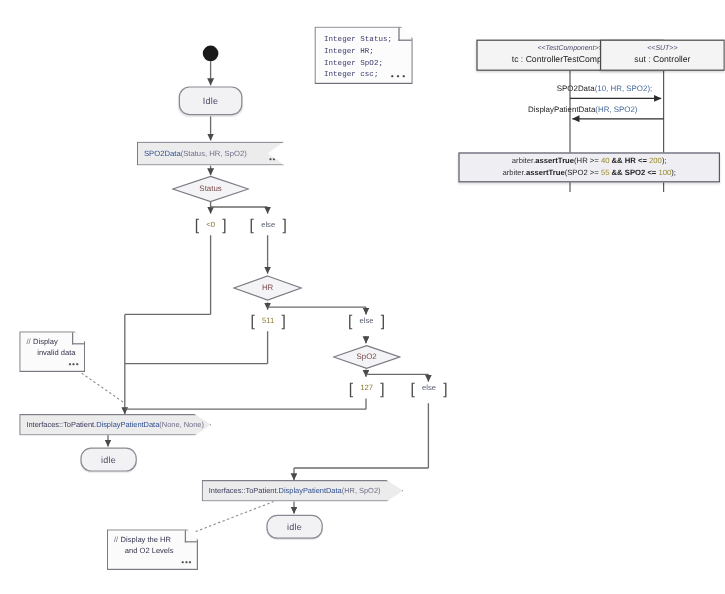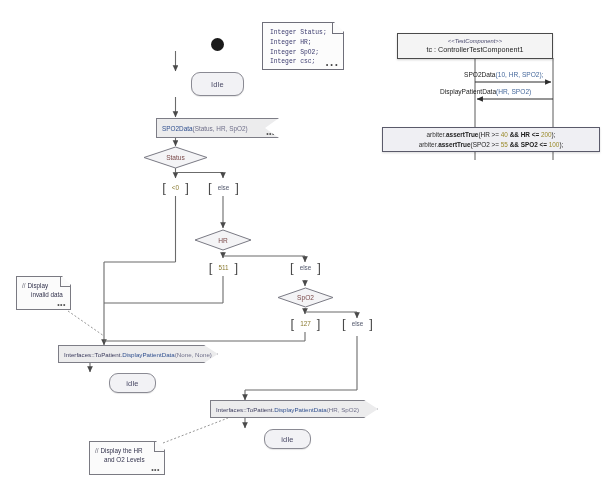--- a/index.html
+++ b/index.html
@@ -6,21 +6,21 @@
   body{
     width:604px;height:495px;position:relative;overflow:hidden;
     background:#ffffff;
     font-family:"Liberation Sans", sans-serif;
     -webkit-font-smoothing:antialiased;
   }
   .canvas{position:absolute;left:0;top:0;width:604px;height:495px;}
   svg.wires{position:absolute;left:0;top:0;width:604px;height:495px;pointer-events:none;}
 
   
-  .node{position:absolute;box-sizing:border-box;margin-left:42px;}
+  .node{position:absolute;box-sizing:border-box;}
 
   .initial-node{
     width:13px;height:13px;border-radius:50%;background:#1a1a1a;
   }
 
   .state{
     background:#f2f2f5;border:1px solid #8a8a93;border-radius:9px;
     display:flex;align-items:center;justify-content:center;
     color:#4a4a66;font-size:7.5px;letter-spacing:.2px;
     box-shadow:0 1px 1px rgba(0,0,0,.10);
@@ -316,20 +316,24 @@
     </div>
     <div style="padding-left:9px;">and O2 Levels</div>
     <span class="ndots">•••</span>
   </div>
 
   <div class="lifeline-head" style="left:397px;top:33px;width:156px;height:26px;">
     <span class="stereo">&lt;&lt;TestComponent&gt;&gt;</span>
     <span class="iname">tc : ControllerTestComponent1</span>
   </div>
 
+  <div class="lifeline-head" style="left:500px;top:33px;width:104px;height:26px;">
+    <span class="stereo">&lt;&lt;SUT&gt;&gt;</span>
+    <span class="iname">sut : Controller</span>
+  </div>
 
   <div class="msg-label" style="left:464px;top:71px;">
     <span class="m-name">SPO2Data</span><span class="m-args">(10, HR, SPO2);</span>
   </div>
 
   <div class="msg-label" style="left:440px;top:88px;">
     <span class="m-name">DisplayPatientData</span><span class="m-args">(HR, SPO2)</span>
   </div>
 
   <div class="assert-box" style="left:382px;top:127px;width:218px;height:25px;">

